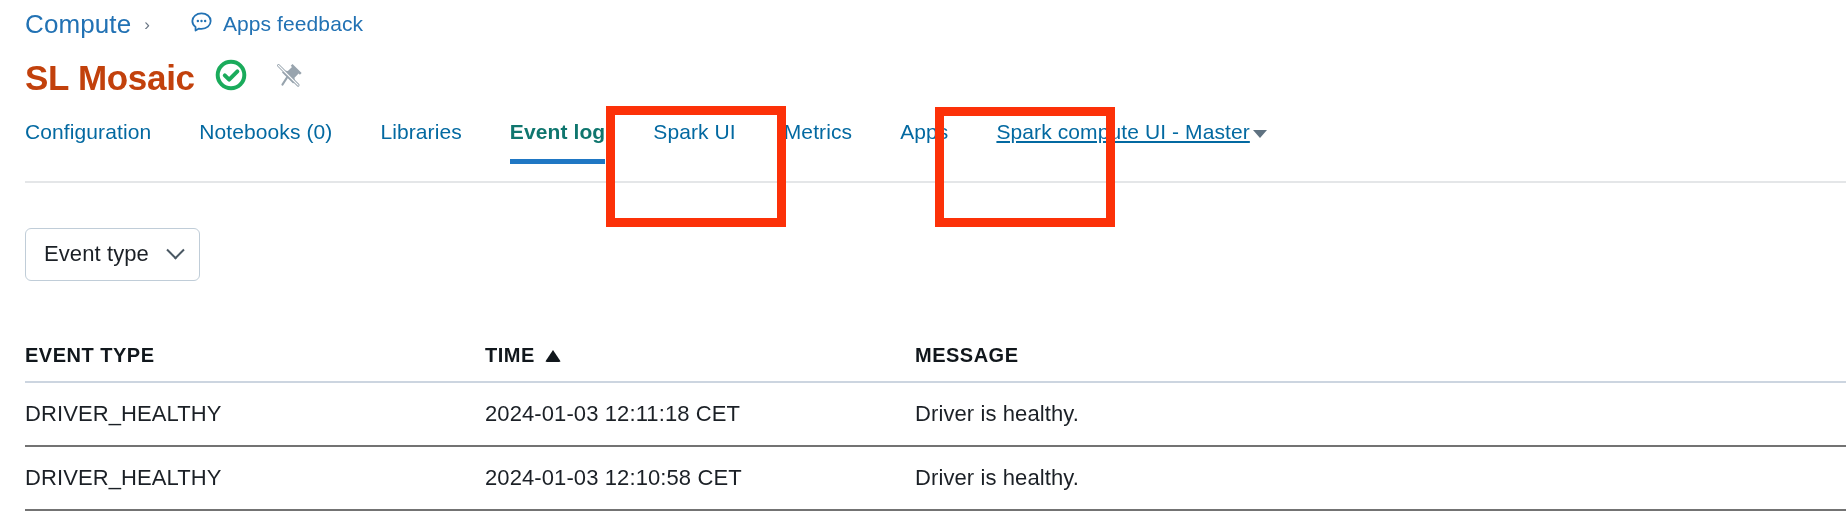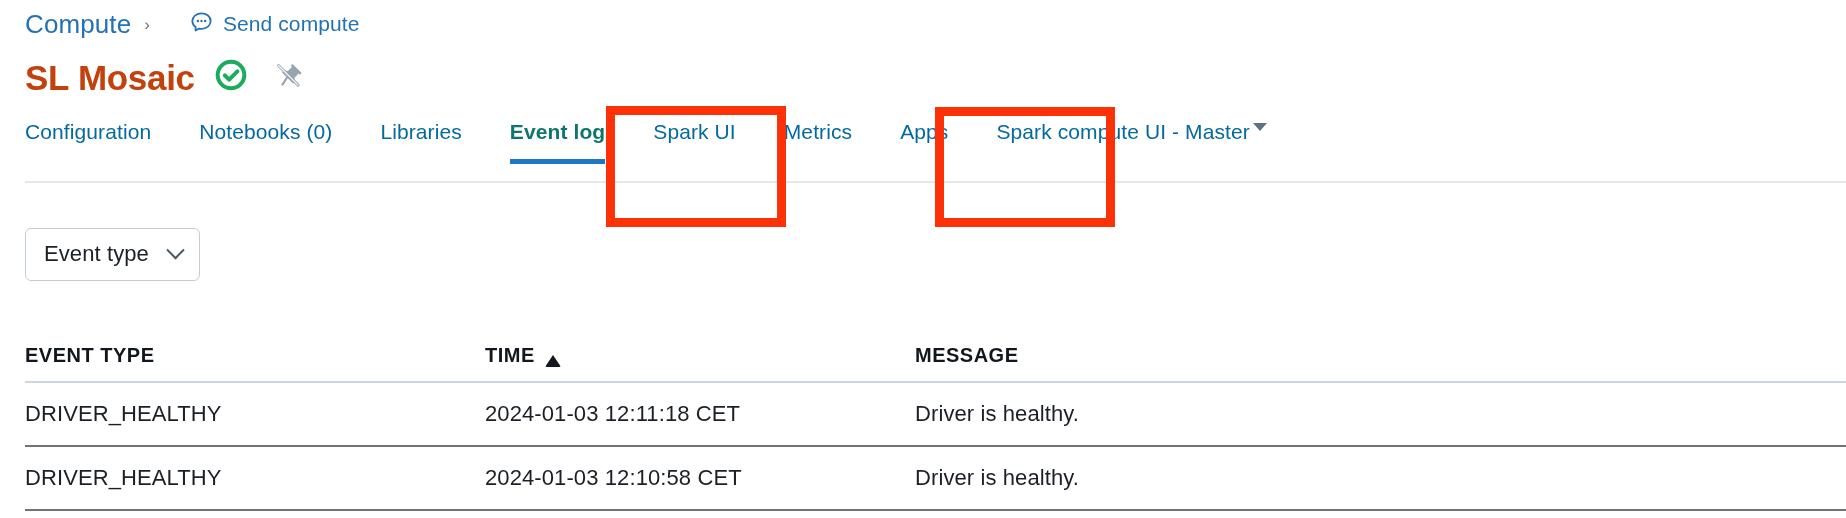--- a/index.html
+++ b/index.html
@@ -116,23 +116,24 @@
     content: "";
     position: absolute;
     left: 0;
     right: 0;
     bottom: 0;
     height: 5px;
     background: #1f77c4;
   }
   .tab.dropdown {
     display: flex;
-    align-items: flex-start;
+    align-items: center;
     gap: 3px;
     margin-right: 0;
+    text-decoration: underline;
   }
   .caret-down {
     width: 0; height: 0;
     border-left: 7px solid transparent;
     border-right: 7px solid transparent;
     border-top: 8px solid #5f7281;
     margin-top: 3px;
   }
   .tabbar-rule {
     position: absolute;
@@ -213,40 +214,40 @@
   .tbody-row {
     height: 64px;
     border-bottom: 2px solid #737373;
   }
   .td {
     font-size: 22px;
     color: #1b2026;
     letter-spacing: 0.1px;
   }
   .c-type { width: 460px; flex: none; }
-  .c-time { width: 430px; flex: none; align-items: flex-end; }
+  .c-time { width: 430px; flex: none; }
   .c-msg  { flex: 1 1 auto; }
 </style>
 </head>
 <body>
 
 <div class="breadcrumb">
   <a class="crumb-link" href="#">Compute</a>
   <span class="crumb-sep">›</span>
 
   <div class="feedback">
     <span class="chat-icon">
       <svg width="25" height="25" viewBox="0 0 24 24" fill="none">
         <path d="M12 3.2c-4.85 0-8.8 3.3-8.8 7.4 0 2.25 1.2 4.27 3.08 5.63v3.47l3.3-1.86c.77.17 1.58.26 2.42.26 4.85 0 8.8-3.3 8.8-7.5S16.85 3.2 12 3.2z" stroke="#2272b4" stroke-width="1.7" fill="none" stroke-linejoin="round"></path>
         <circle cx="8.5" cy="10.6" r="1.15" fill="#2272b4"></circle>
         <circle cx="12" cy="10.6" r="1.15" fill="#2272b4"></circle>
         <circle cx="15.5" cy="10.6" r="1.15" fill="#2272b4"></circle>
       </svg>
     </span>
-    <span class="feedback-label">Send compute</span>
+    <span class="feedback-label">Apps feedback</span>
   </div>
 </div>
 
 <div class="title-row">
   <h1 class="page-title">SL Mosaic</h1>
 
   <span class="status-icon">
     <svg width="34" height="34" viewBox="0 0 24 24">
       <circle cx="12" cy="12" r="9.4" fill="none" stroke="#1aab5b" stroke-width="2.8"></circle>
       <path d="M7.6 12.2l3.1 3.1 5.8-5.8" fill="none" stroke="#1aab5b" stroke-width="2.8" stroke-linecap="round" stroke-linejoin="round"></path>

